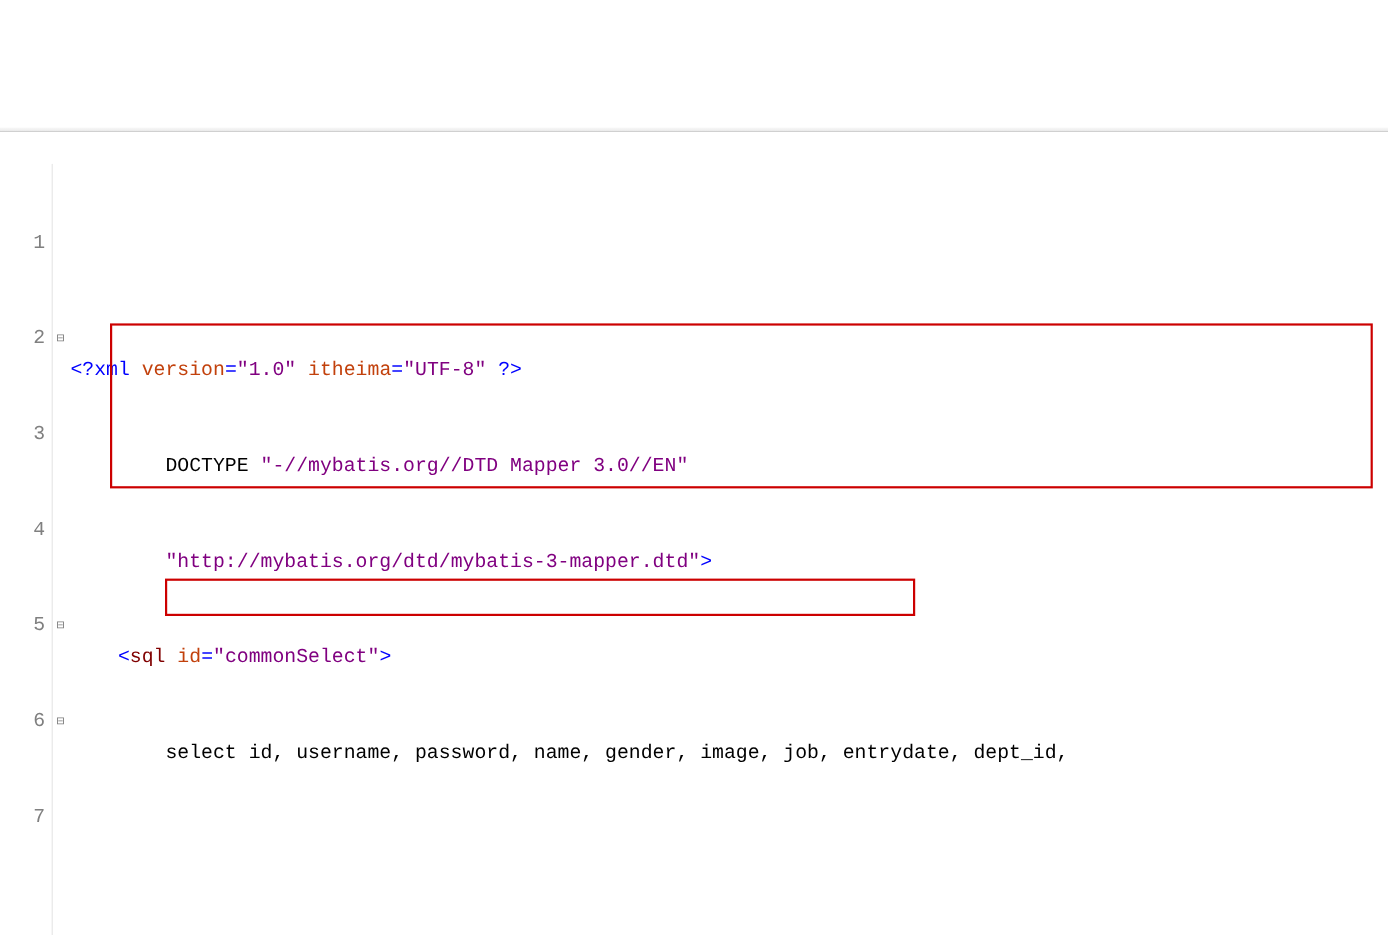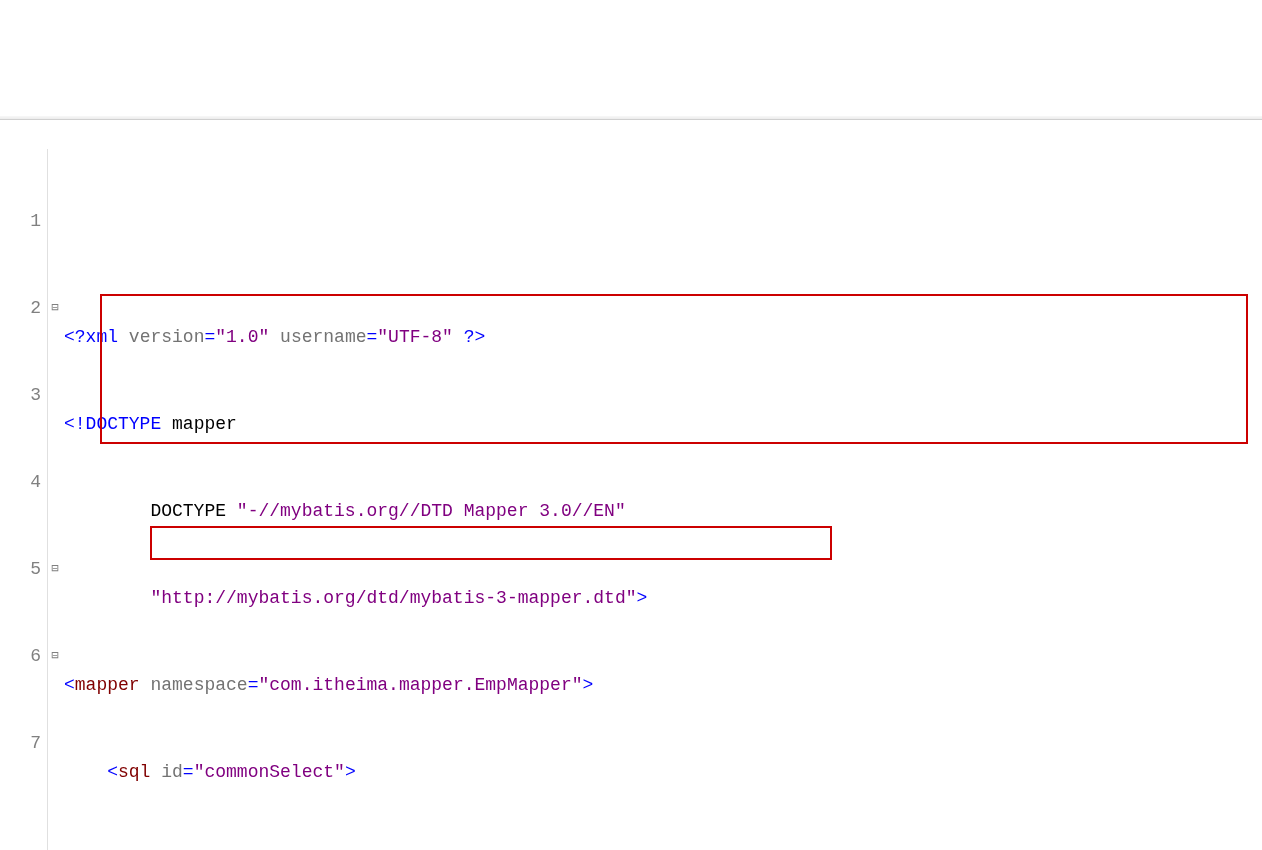--- a/index.html
+++ b/index.html
@@ -37,21 +37,21 @@
     align-items: center;
     justify-content: center;
   }
   .code {
     padding-left: 2px;
     position: relative;
   }
   .line { height: 29px; }
   .kw   { color: #0000ff; }   
   .tag  { color: #800000; }   
-  .attr { color: #737373; }   
+  .attr { color: #c2410c; }   
   .str  { color: #800080; }   
   .txt  { color: #000000; }   
   .box1 {
     position: absolute;
     border: 2px solid #cc0000;
     pointer-events: none;
   }
   .ruler-top {
     height: 4px;
     background: linear-gradient(#f8f8f8,#ececec);
@@ -125,25 +125,23 @@
     
     
     
     
   </div>
   <div class="code">
     
     <div class="box1" style="left:38px;top:145px;width:1148px;height:150px;"></div>
     <div class="box1" style="left:88px;top:377px;width:682px;height:34px;"></div>
 
-    <div class="line"><span class="kw">&lt;?</span><span class="kw">xml </span><span class="attr">version</span><span class="kw">=</span><span class="str">"1.0"</span><span class="attr"> username</span><span class="kw">=</span><span class="str">"UTF-8"</span><span class="kw"> ?&gt;</span></div>
-    <div class="line"><span class="kw">&lt;!</span><span class="kw">DOCTYPE </span><span class="txt">mapper</span></div>
+    <div class="line"><span class="kw">&lt;?</span><span class="kw">xml </span><span class="attr">version</span><span class="kw">=</span><span class="str">"1.0"</span><span class="attr"> itheima</span><span class="kw">=</span><span class="str">"UTF-8"</span><span class="kw"> ?&gt;</span></div>
     <div class="line"><span class="txt">        DOCTYPE </span><span class="str">"-//mybatis.org//DTD Mapper 3.0//EN"</span></div>
     <div class="line"><span class="txt">        </span><span class="str">"http://mybatis.org/dtd/mybatis-3-mapper.dtd"</span><span class="kw">&gt;</span></div>
-    <div class="line"><span class="kw">&lt;</span><span class="tag">mapper </span><span class="attr">namespace</span><span class="kw">=</span><span class="str">"com.itheima.mapper.EmpMapper"</span><span class="kw">&gt;</span></div>
     <div class="line"><span class="kw">    &lt;</span><span class="tag">sql </span><span class="attr">id</span><span class="kw">=</span><span class="str">"commonSelect"</span><span class="kw">&gt;</span></div>
     <div class="line"><span class="txt">        select id, username, password, name, gender, image, job, entrydate, dept_id,</span></div>
     
     
     
     
     
     
     
     

